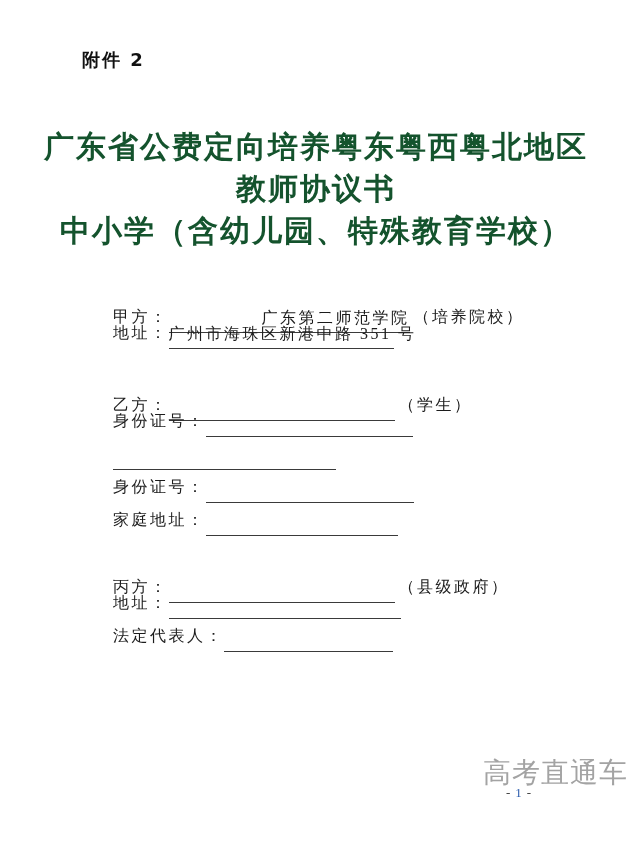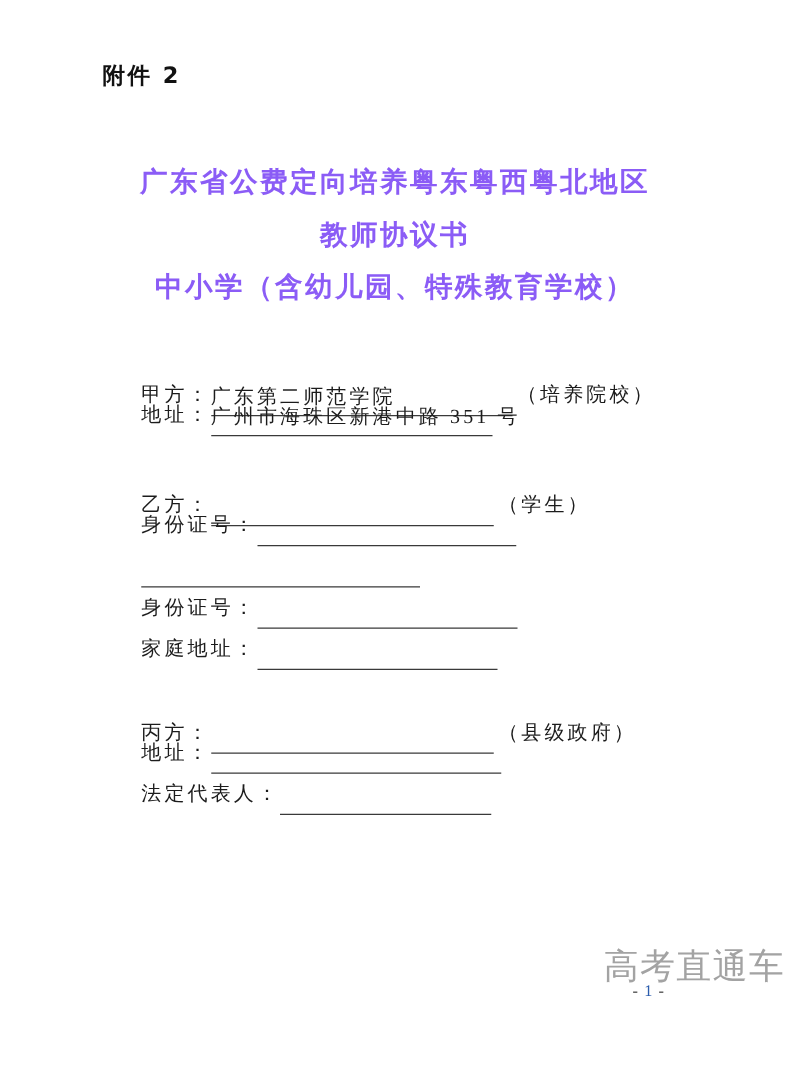--- a/index.html
+++ b/index.html
@@ -27,24 +27,24 @@
     color: #111111;
   }
   .title {
     position: absolute;
     left: 0;
     top: 126px;
     width: 632px;
     text-align: center;
     font-family: "DejaVu Sans", "Liberation Sans", sans-serif;
     font-weight: bold;
-    font-size: 22px;
+    font-size: 30px;
     line-height: 42px;
     letter-spacing: 2px;
-    color: #8b5cf6;
+    color: #14532d;
   }
   .form {
     position: absolute;
     left: 113px;
     top: 283px;
     width: 480px;
     font-size: 16px;
     letter-spacing: 2.5px;
   }
   .group-b { margin-top: 22px; }
@@ -54,21 +54,21 @@
     line-height: 33px;
     white-space: nowrap;
   }
   .lbl { display: inline-block; vertical-align: bottom; text-align: right; }
   .fill {
     display: inline-block;
     vertical-align: bottom;
     height: 31px;
     line-height: 31px;
     border-bottom: 1.5px solid #3a3a3a;
-    text-align: left;
+    text-align: right;
     box-sizing: border-box;
   }
   .sfx { display: inline-block; vertical-align: bottom; margin-left: 4px; margin-top: 17px; }
   .u1  { width: 241px; }
   .u2  { width: 225px; }
   .u3  { width: 179px; }
   .u4  { width: 226px; }
   .u5  { width: 207px; }
   .u6  { width: 223px; }
   .u7  { width: 208px; }

